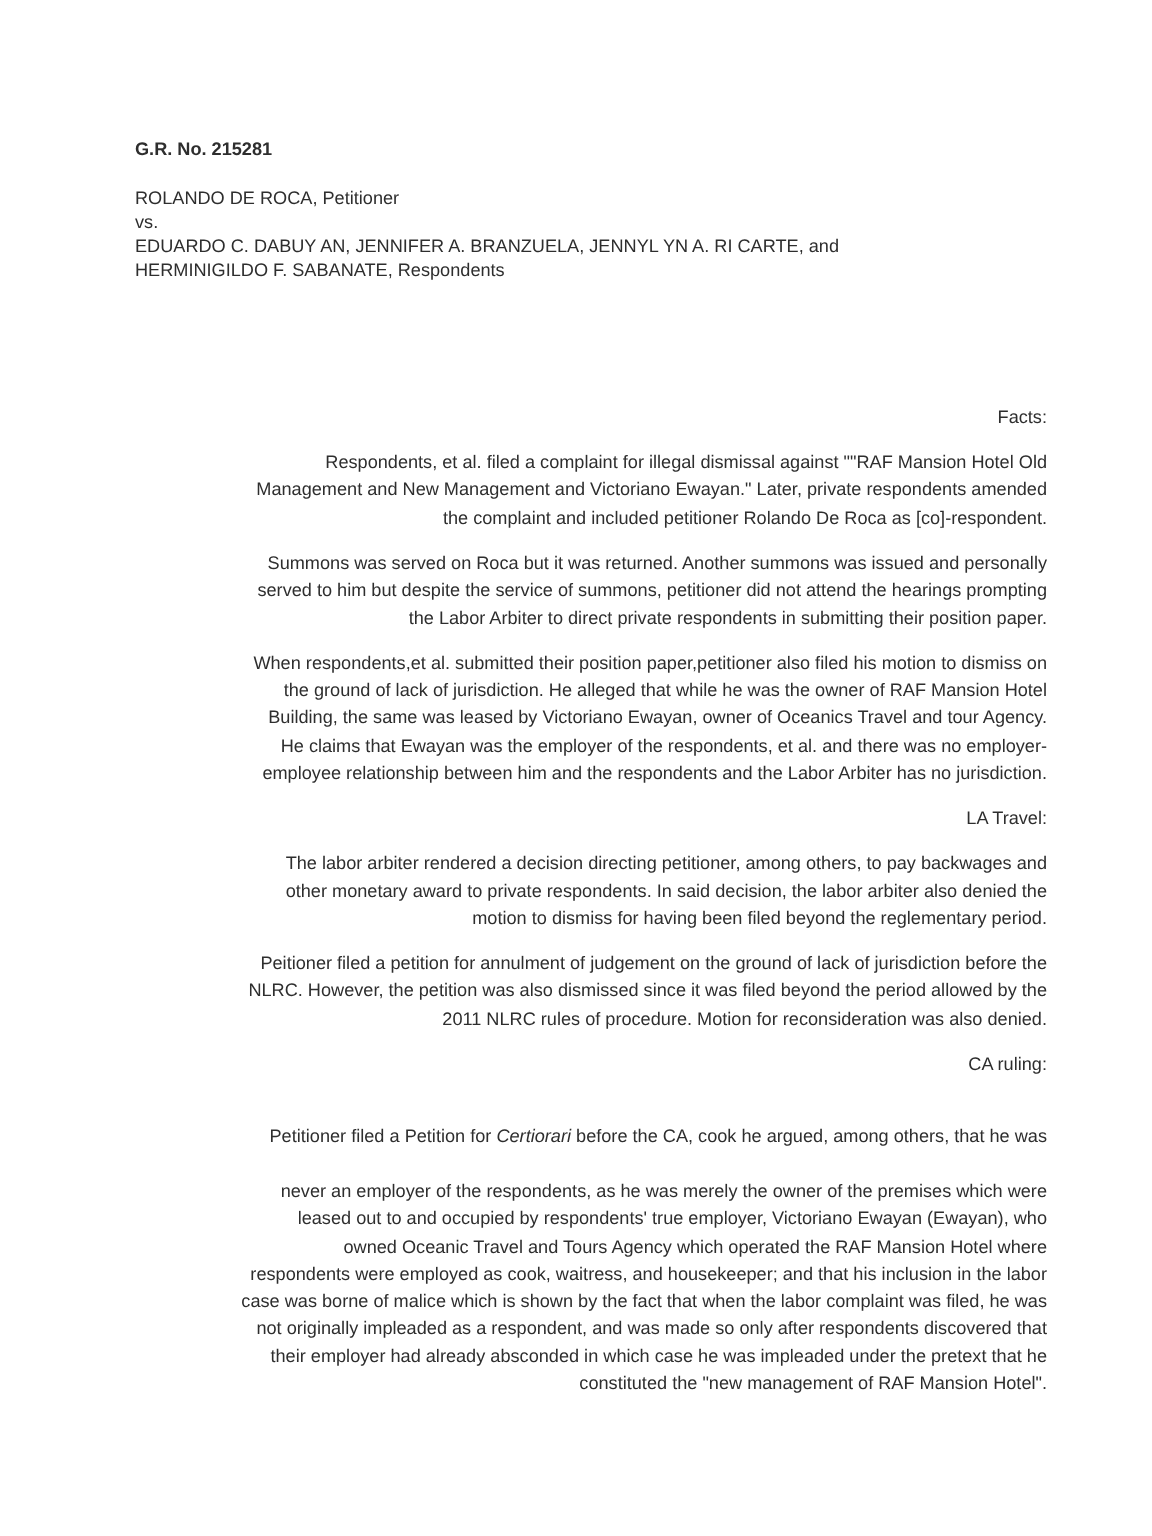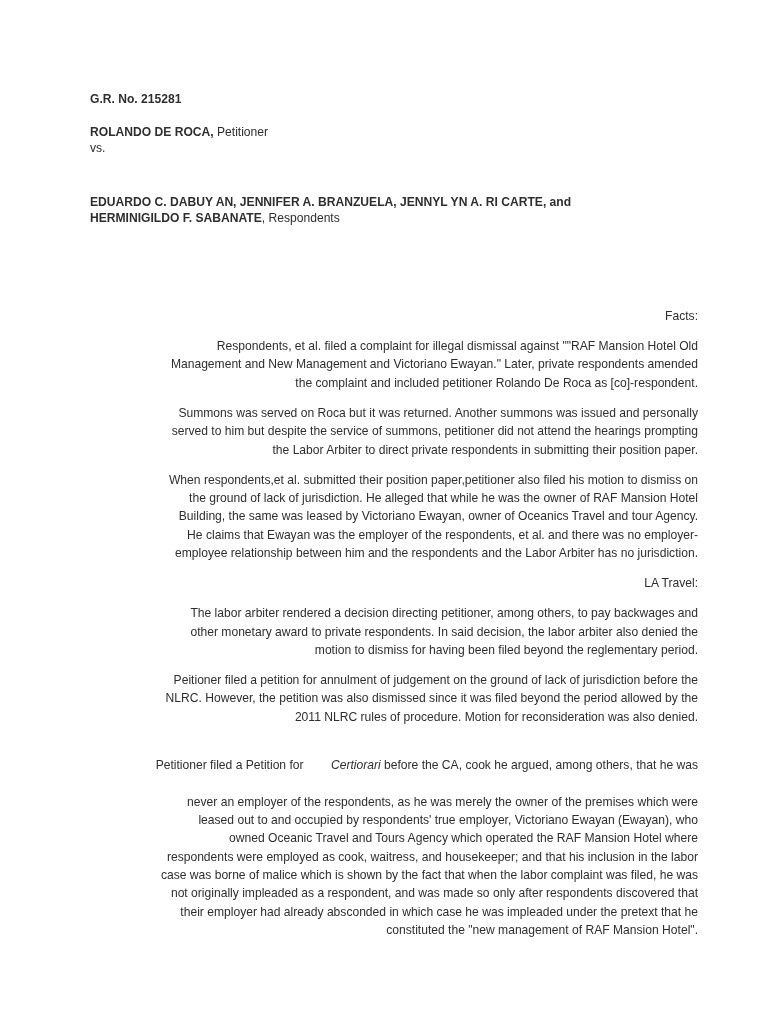--- a/index.html
+++ b/index.html
@@ -25,29 +25,29 @@
     line-height: 16px;
     margin: 0 0 17px 0;
     white-space: pre;
   }
   .caption {
     font-size: 12.1px;
     line-height: 16px;
     margin: 0 0 81px 0;
   }
   .caption .line { white-space: pre; }
-  .caption .bold { font-weight: bold; margin-top: 38px; }
+  .caption .bold { font-weight: normal; }
   .block {
     font-size: 12.1px;
     line-height: 18.3px;
     margin: 0 0 11.9px 0;
     white-space: pre-line;
     text-align: right;
   }
-  .block .italic { font-style: italic; margin-left: 24px; }
+  .block .italic { font-style: italic; }
   .block .line { white-space: pre; }
 </style>
 </head>
 <body>
 
 <div class="page">
   <div class="content">
 
     <div class="gr-number">G.R. No. 215281</div>
 
@@ -73,20 +73,21 @@
 
     <div class="block">LA Travel:</div>
     <div class="block">The labor arbiter rendered a decision directing petitioner, among others, to pay backwages and
 other monetary award to private respondents. In said decision, the labor arbiter also denied the
 motion to dismiss for having been filed beyond the reglementary period.</div>
 
     <div class="block">Peitioner filed a petition for annulment of judgement on the ground of lack of jurisdiction before the
 NLRC. However, the petition was also dismissed since it was filed beyond the period allowed by the
 2011 NLRC rules of procedure. Motion for reconsideration was also denied.</div>
 
+    <div class="block">CA ruling:</div>
     <div class="block">
       <div class="line"><span>Petitioner filed a Petition for </span><span class="italic">Certiorari</span><span> before the CA, cook he argued, among others, that he was</span></div>
       <div>never an employer of the respondents, as he was merely the owner of the premises which were
 leased out to and occupied by respondents' true employer, Victoriano Ewayan (Ewayan), who
 owned Oceanic Travel and Tours Agency which operated the RAF Mansion Hotel where
 respondents were employed as cook, waitress, and housekeeper; and that his inclusion in the labor
 case was borne of malice which is shown by the fact that when the labor complaint was filed, he was
 not originally impleaded as a respondent, and was made so only after respondents discovered that
 their employer had already absconded in which case he was impleaded under the pretext that he
 constituted the "new management of RAF Mansion Hotel".</div>

